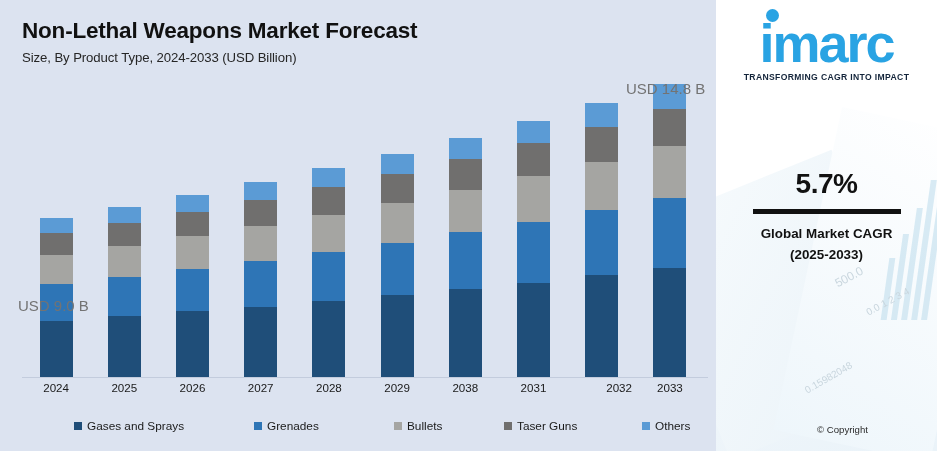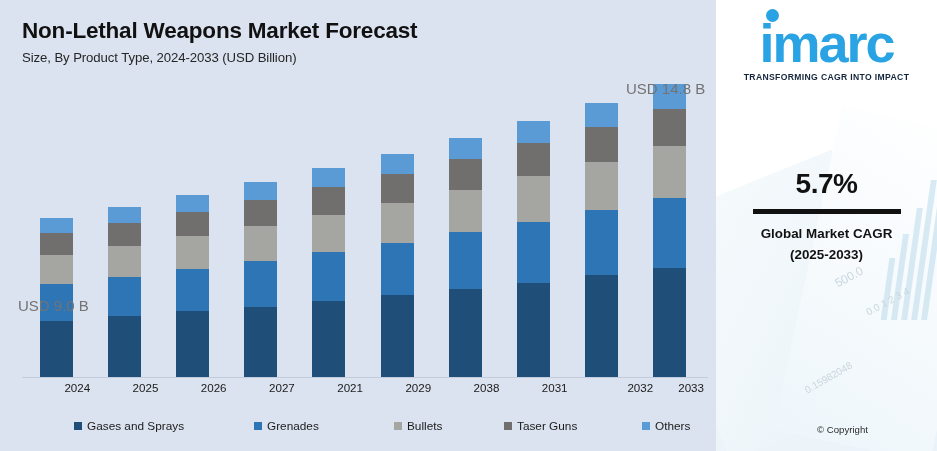--- a/index.html
+++ b/index.html
@@ -74,21 +74,21 @@
   .xaxis{
     position:absolute;
     left:22px;
     top:381px;
     width:682px;
     height:22px;
   }
   .xtick{
     position:absolute;
     top:0;
-    text-align:right;
+    text-align:center;
     font-size:11.6px;
     color:#1a1a1a;
   }
 
   .callout{
     position:absolute;
     font-size:15px;
     font-weight:normal;
     color:#737373;
     white-space:nowrap;
@@ -317,21 +317,21 @@
             <div class="seg" style="height: 109.275px; background: rgb(31, 78, 121);"></div>
           </div>
         </div>
     </div>
 
     <div class="xaxis" id="xaxis-host">
         <div class="xtick" style="left: 0px; width: 68.2px;">2024</div>
         <div class="xtick" style="left: 68.2px; width: 68.2px;">2025</div>
         <div class="xtick" style="left: 136.4px; width: 68.2px;">2026</div>
         <div class="xtick" style="left: 204.6px; width: 68.2px;">2027</div>
-        <div class="xtick" style="left: 272.8px; width: 68.2px;">2021</div>
+        <div class="xtick" style="left: 272.8px; width: 68.2px;">2028</div>
         <div class="xtick" style="left: 341px; width: 68.2px;">2029</div>
         <div class="xtick" style="left: 409.2px; width: 68.2px;">2038</div>
         <div class="xtick" style="left: 477.4px; width: 68.2px;">2031</div>
         <div class="xtick" style="left: 563px; width: 68.2px;">2032</div>
         <div class="xtick" style="left: 613.8px; width: 68.2px;">2033</div>
       </div>
 
     <div class="callout callout-start">USD 9.0 B</div>
     <div class="callout callout-end">USD 14.8 B</div>
 

